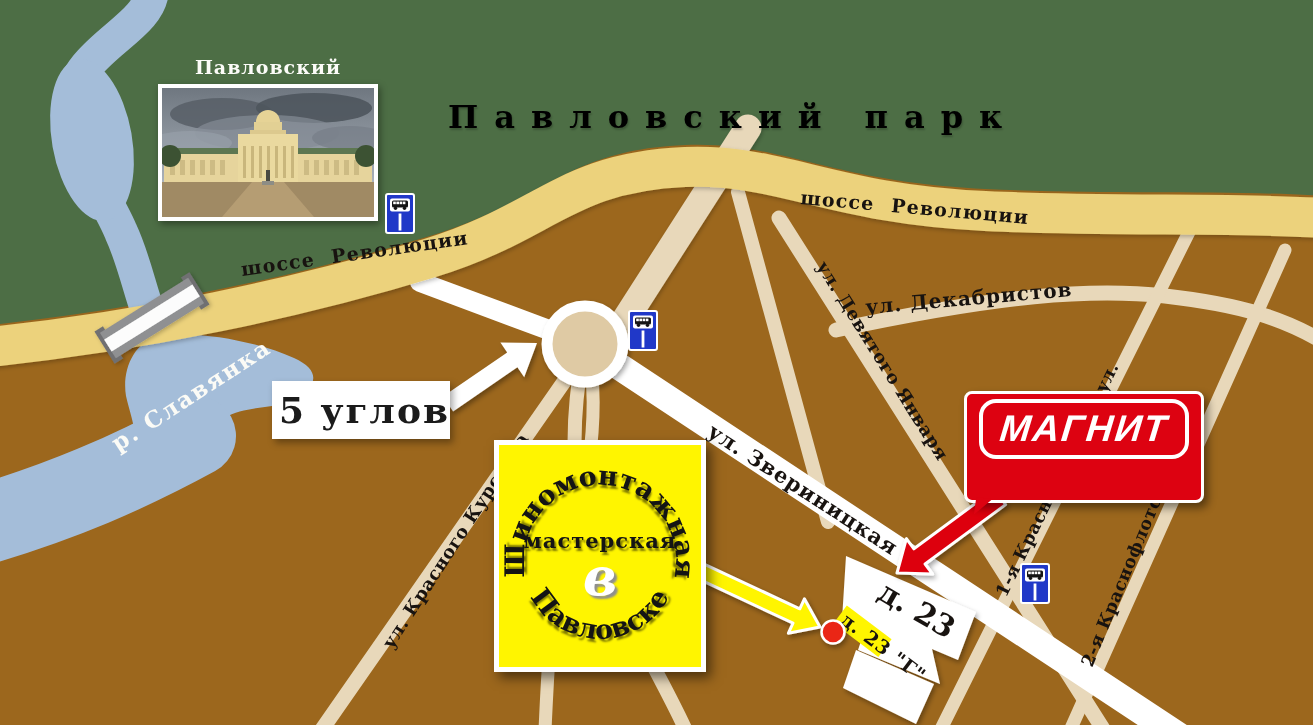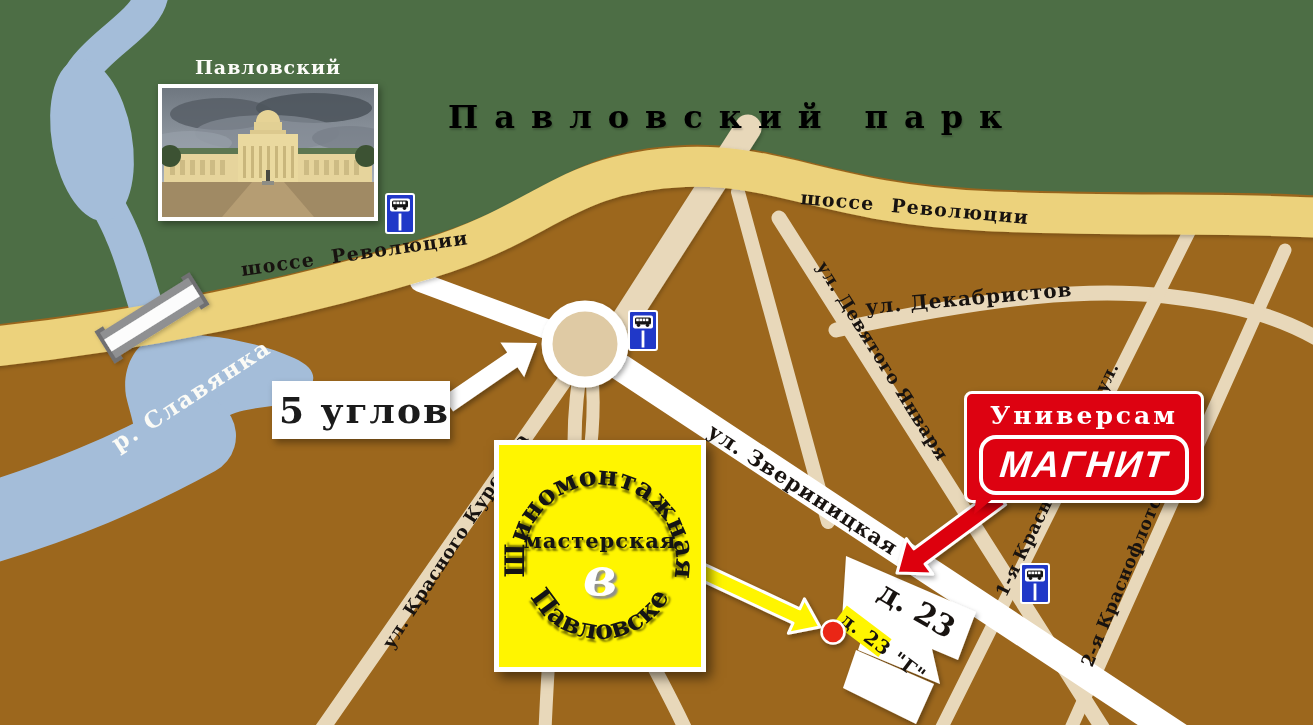--- a/index.html
+++ b/index.html
@@ -257,21 +257,20 @@
         <circle cx="19.5" cy="15.3" r="1.7" fill="#151515"></circle>
       <rect x="13.6" y="20.5" width="2.8" height="17" fill="#fff"></rect>
     </svg>
   </div>
 
   <div class="five-box">
     <span>5 углов</span>
   </div>
 
   <div class="magnit">
-    <div class="magnit-top">Универсам</div>
     <div class="magnit-box">
       <span class="magnit-logo">МАГНИТ</span>
     </div>
   </div>
 
   <div class="shop-sign">
     <svg width="202" height="222" viewBox="0 0 202 222">
       <defs>
         <path id="arcTop" d="M 29.6,142 A 76,76 0 1 1 172.4,142"></path>
         <path id="arcBot" d="M 25.7,136.2 A 78,78 0 0 0 176.3,136.2"></path>

